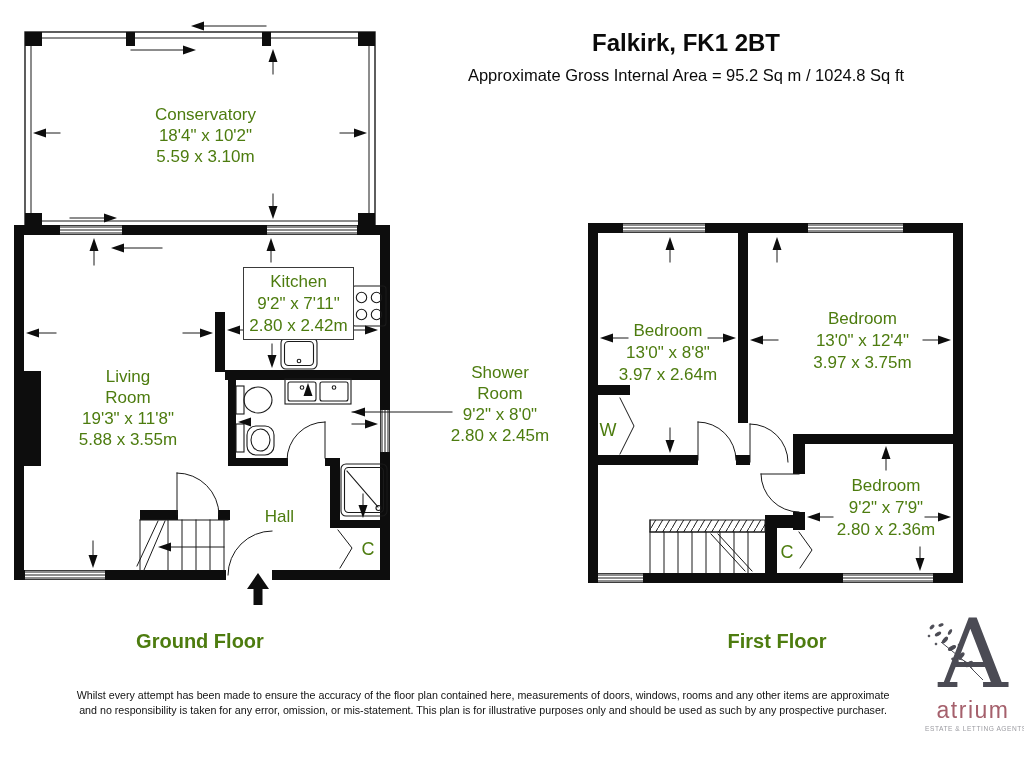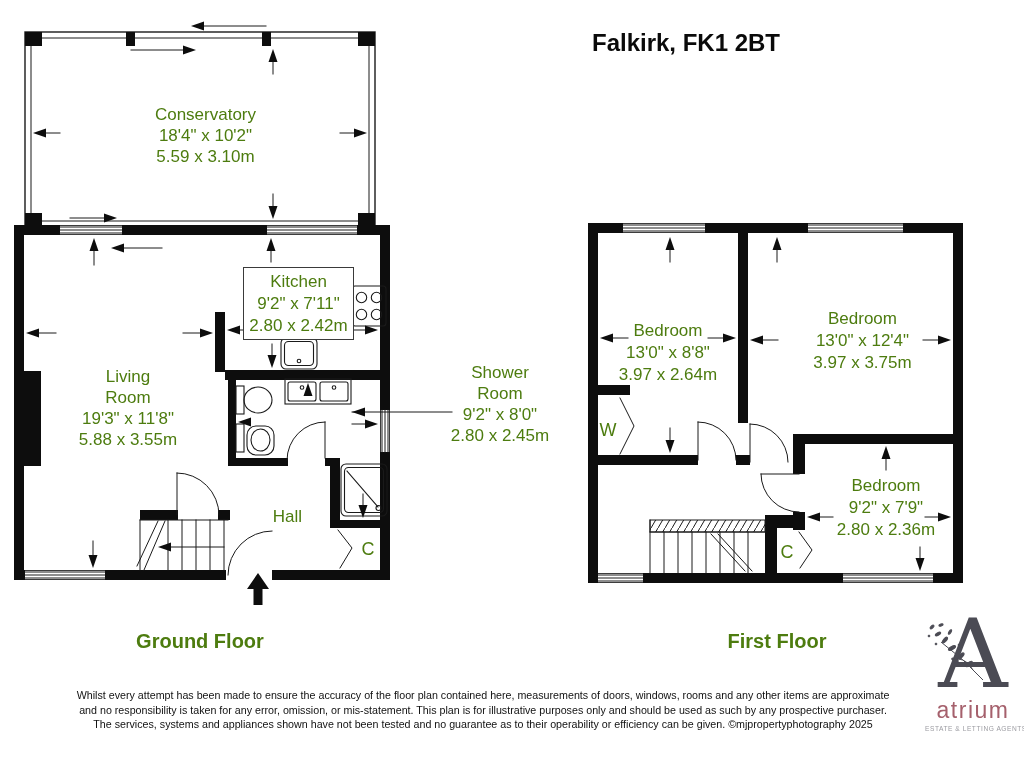--- a/index.html
+++ b/index.html
@@ -282,20 +282,21 @@
       <path d="M 807 517 l 13 -4.5 l 0 9 z" fill="#0d0d0d" stroke="none"></path>
           <line x1="820" y1="517" x2="833" y2="517"></line>
       <path d="M 951 517 l -13 -4.5 l 0 9 z" fill="#0d0d0d" stroke="none"></path>
           <line x1="938" y1="517" x2="925" y2="517"></line>
     </g>
   </g>
 </svg>
 
 <div id="header">
   <div class="t">Falkirk, FK1 2BT</div>
+  <div class="a">Approximate Gross Internal Area = 95.2 Sq m / 1024.8 Sq ft</div>
 </div>
 
 <div class="lbl" style="left:128px;top:104px;width:155px;">
   <div class="room-name">Conservatory</div>
   <div class="room-dims">18'4" x 10'2"</div>
   <div class="room-dims">5.59 x 3.10m</div>
 </div>
 
 <div class="lbl kitchen-box" style="left:243px;top:267px;width:111px;height:73px;">
   <div class="room-name">Kitchen</div>
@@ -308,21 +309,21 @@
   <div class="room-dims">19'3" x 11'8"</div>
   <div class="room-dims">5.88 x 3.55m</div>
 </div>
 
 <div class="lbl" style="left:445px;top:362px;width:110px;">
   <div class="room-name nm2">Shower Room</div>
   <div class="room-dims">9'2" x 8'0"</div>
   <div class="room-dims">2.80 x 2.45m</div>
 </div>
 
-<div class="lbl" style="left:260px;top:506px;width:55px;">
+<div class="lbl" style="left:252px;top:506px;width:55px;">
   <div class="room-name">Hall</div>
 </div>
 
 <div class="lbl small-letter" style="left:356px;top:539px;width:24px;">
   <div>C</div>
 </div>
 
 <div class="lbl" style="left:598px;top:320px;width:140px;line-height:22px;">
   <div class="room-name">Bedroom</div>
   <div class="room-dims">13'0" x 8'8"</div>
@@ -348,21 +349,20 @@
 <div class="lbl small-letter" style="left:775px;top:542px;width:24px;">
   <div>C</div>
 </div>
 
 <div class="lbl floor-title" style="left:677px;top:631px;width:200px;">First Floor</div>
 <div class="lbl floor-title" style="left:100px;top:631px;width:200px;">Ground Floor</div>
 
 <div id="disclaimer">
   <div>Whilst every attempt has been made to ensure the accuracy of the floor plan contained here, measurements of doors, windows, rooms and any other items are approximate</div>
   <div>and no responsibility is taken for any error, omission, or mis-statement. This plan is for illustrative purposes only and should be used as such by any prospective purchaser.</div>
-  <div>The services, systems and appliances shown have not been tested and no guarantee as to their operability or efficiency can be given. ©mjpropertyphotography 2025</div>
 </div>
 
 <div id="logo">
   <svg class="branch" width="70" height="80" viewBox="0 0 70 80">
     <g stroke="#4b4b54" fill="#4b4b54" stroke-width="1">
       <path d="M 58 60 Q 38 38 16 22" fill="none"></path>
       <path d="M 48 50 q -6 -10 -14 -11" fill="none"></path>
       <ellipse cx="44" cy="44" rx="4" ry="1.6" transform="rotate(-35 44 44)"></ellipse>
       <ellipse cx="36" cy="36" rx="4" ry="1.6" transform="rotate(-45 36 36)"></ellipse>
       <ellipse cx="30" cy="40" rx="3.5" ry="1.4" transform="rotate(25 30 40)"></ellipse>

